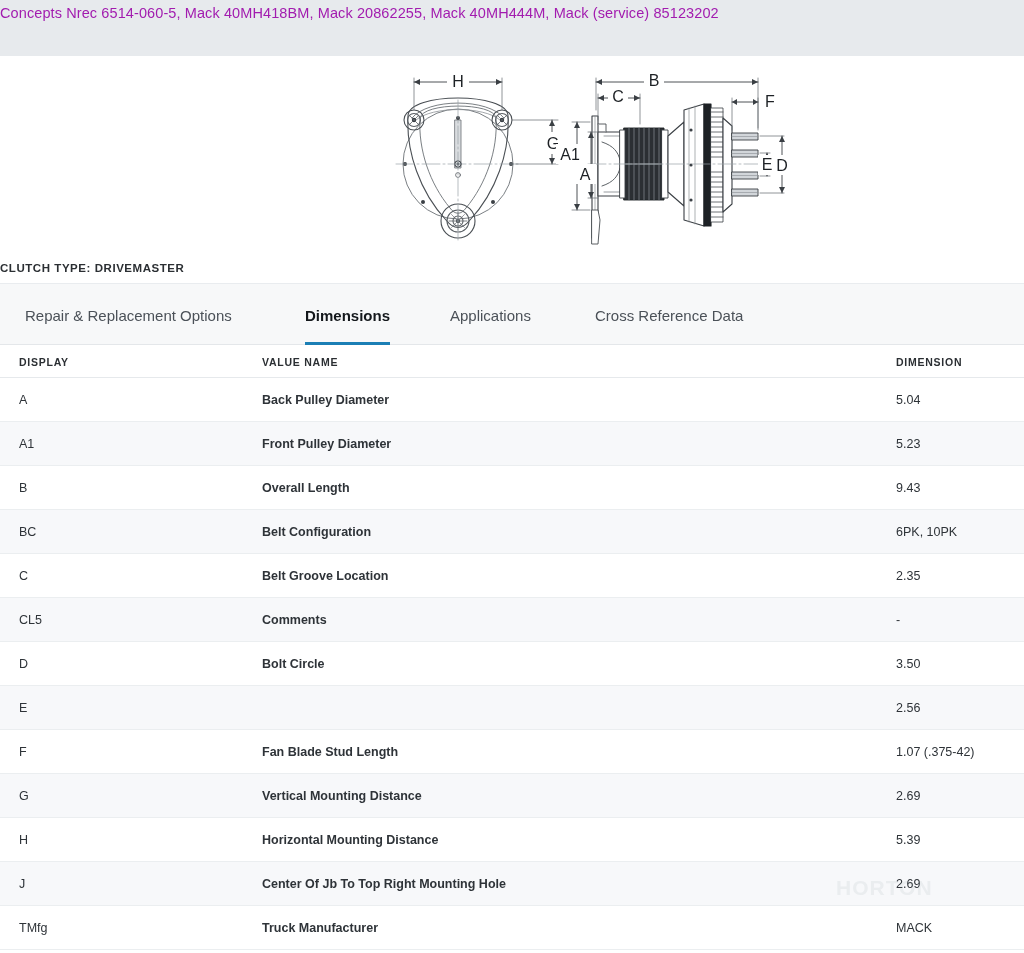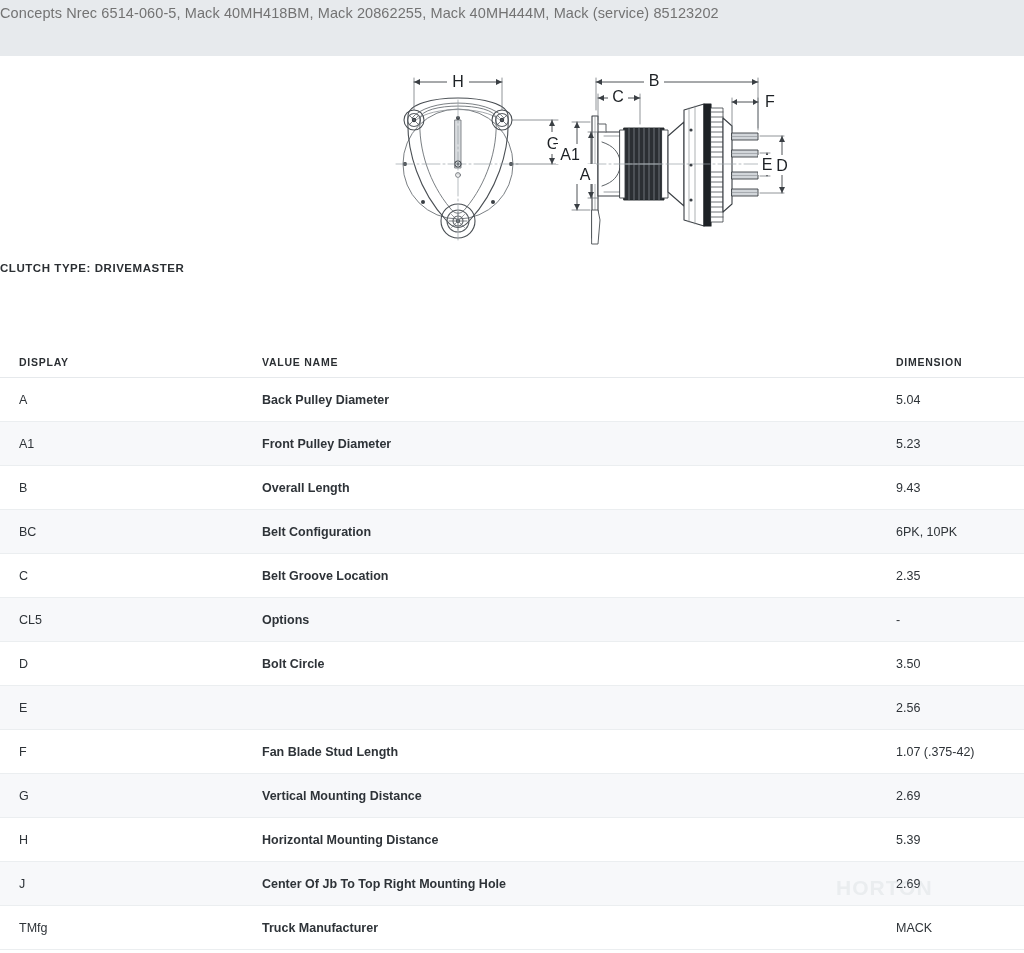--- a/index.html
+++ b/index.html
@@ -25,21 +25,21 @@
     position: absolute;
     left: 0; top: 0;
     width: 1024px;
     height: 56px;
     background: #e7eaed;
   }
   .header-title {
     position: absolute;
     left: 0px; top: 5px;
     font-size: 14.5px;
-    color: #737373;
+    color: #a21caf;
     letter-spacing: 0.1px;
     white-space: nowrap;
   }
 
   
   .drawing-region {
     position: absolute;
     left: 0; top: 56px;
     width: 1024px;
     height: 227px;
@@ -348,20 +348,38 @@
           <path d="M 390 133 l -3 -6 l 6 0 z" fill="#3a3f44" stroke="none"></path>
           <rect x="380" y="95" width="20" height="20" fill="#ffffff" stroke="none"></rect>
           <text x="390" y="111" font-family="Liberation Sans, sans-serif" font-size="16" fill="#1d2125" text-anchor="middle" stroke="none">D</text>
         </g>
       </g>
     </svg>
 
     <div class="clutch-type-label">CLUTCH TYPE: DRIVEMASTER</div>
   </div>
 
+  <div class="tabbar">
+    <div class="tab" style="left:25px">
+      <span>Repair &amp; Replacement Options</span>
+
+    </div>
+    <div class="tab active" style="left:305px">
+      <span>Dimensions</span>
+      <span class="tab-underline"></span>
+    </div>
+    <div class="tab" style="left:450px">
+      <span>Applications</span>
+
+    </div>
+    <div class="tab" style="left:595px">
+      <span>Cross Reference Data</span>
+
+    </div>
+  </div>
 
   <div class="table-wrap">
     <div class="thead">
       <div class="th c-display">DISPLAY</div>
       <div class="th c-name">VALUE NAME</div>
       <div class="th c-dim">DIMENSION</div>
     </div>
 
     <div class="row">
       <div class="cell c-display">A</div>
@@ -383,21 +401,21 @@
       <div class="cell c-name">Belt Configuration</div>
       <div class="cell c-dim">6PK, 10PK</div>
     </div>
     <div class="row">
       <div class="cell c-display">C</div>
       <div class="cell c-name">Belt Groove Location</div>
       <div class="cell c-dim">2.35</div>
     </div>
     <div class="row alt">
       <div class="cell c-display">CL5</div>
-      <div class="cell c-name">Options</div>
+      <div class="cell c-name">Comments</div>
       <div class="cell c-dim">-</div>
     </div>
     <div class="row">
       <div class="cell c-display">D</div>
       <div class="cell c-name">Bolt Circle</div>
       <div class="cell c-dim">3.50</div>
     </div>
     <div class="row alt">
       <div class="cell c-display">E</div>
       <div class="cell c-dim">2.56</div>

